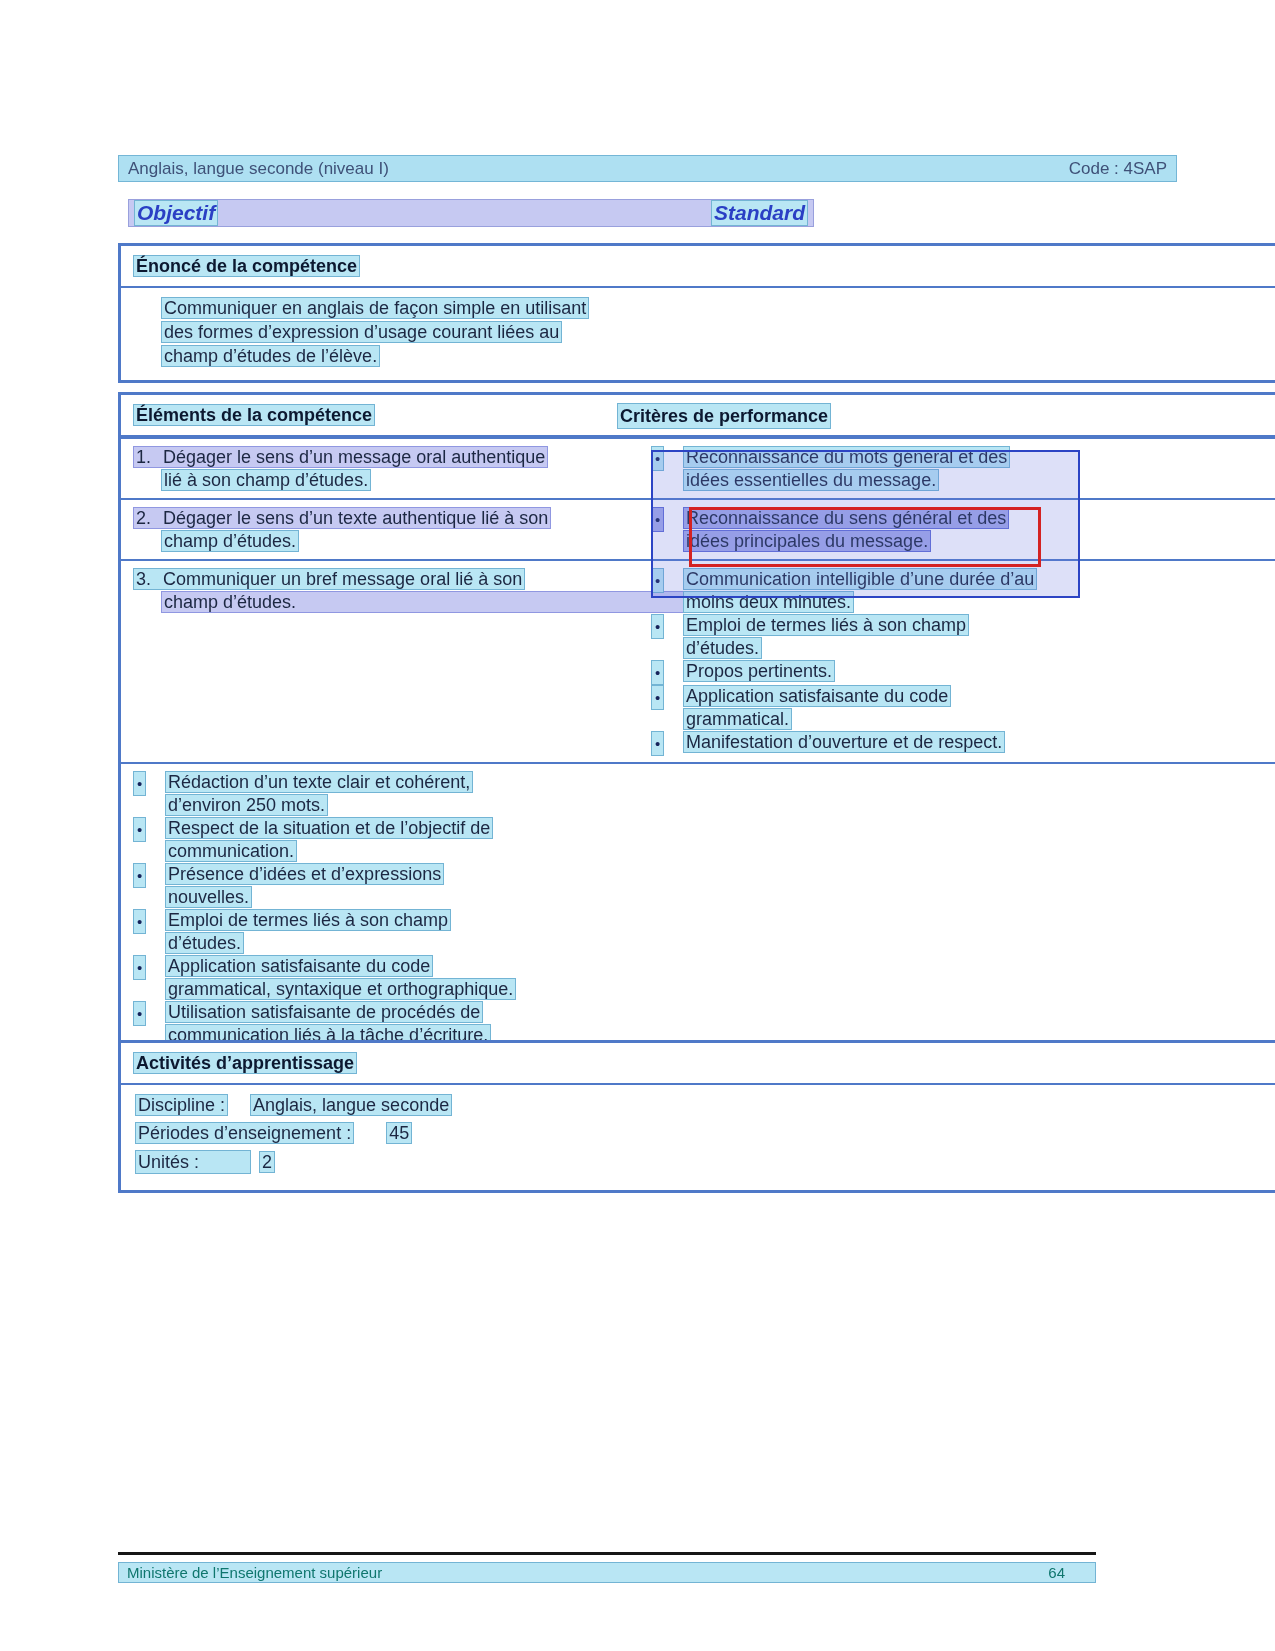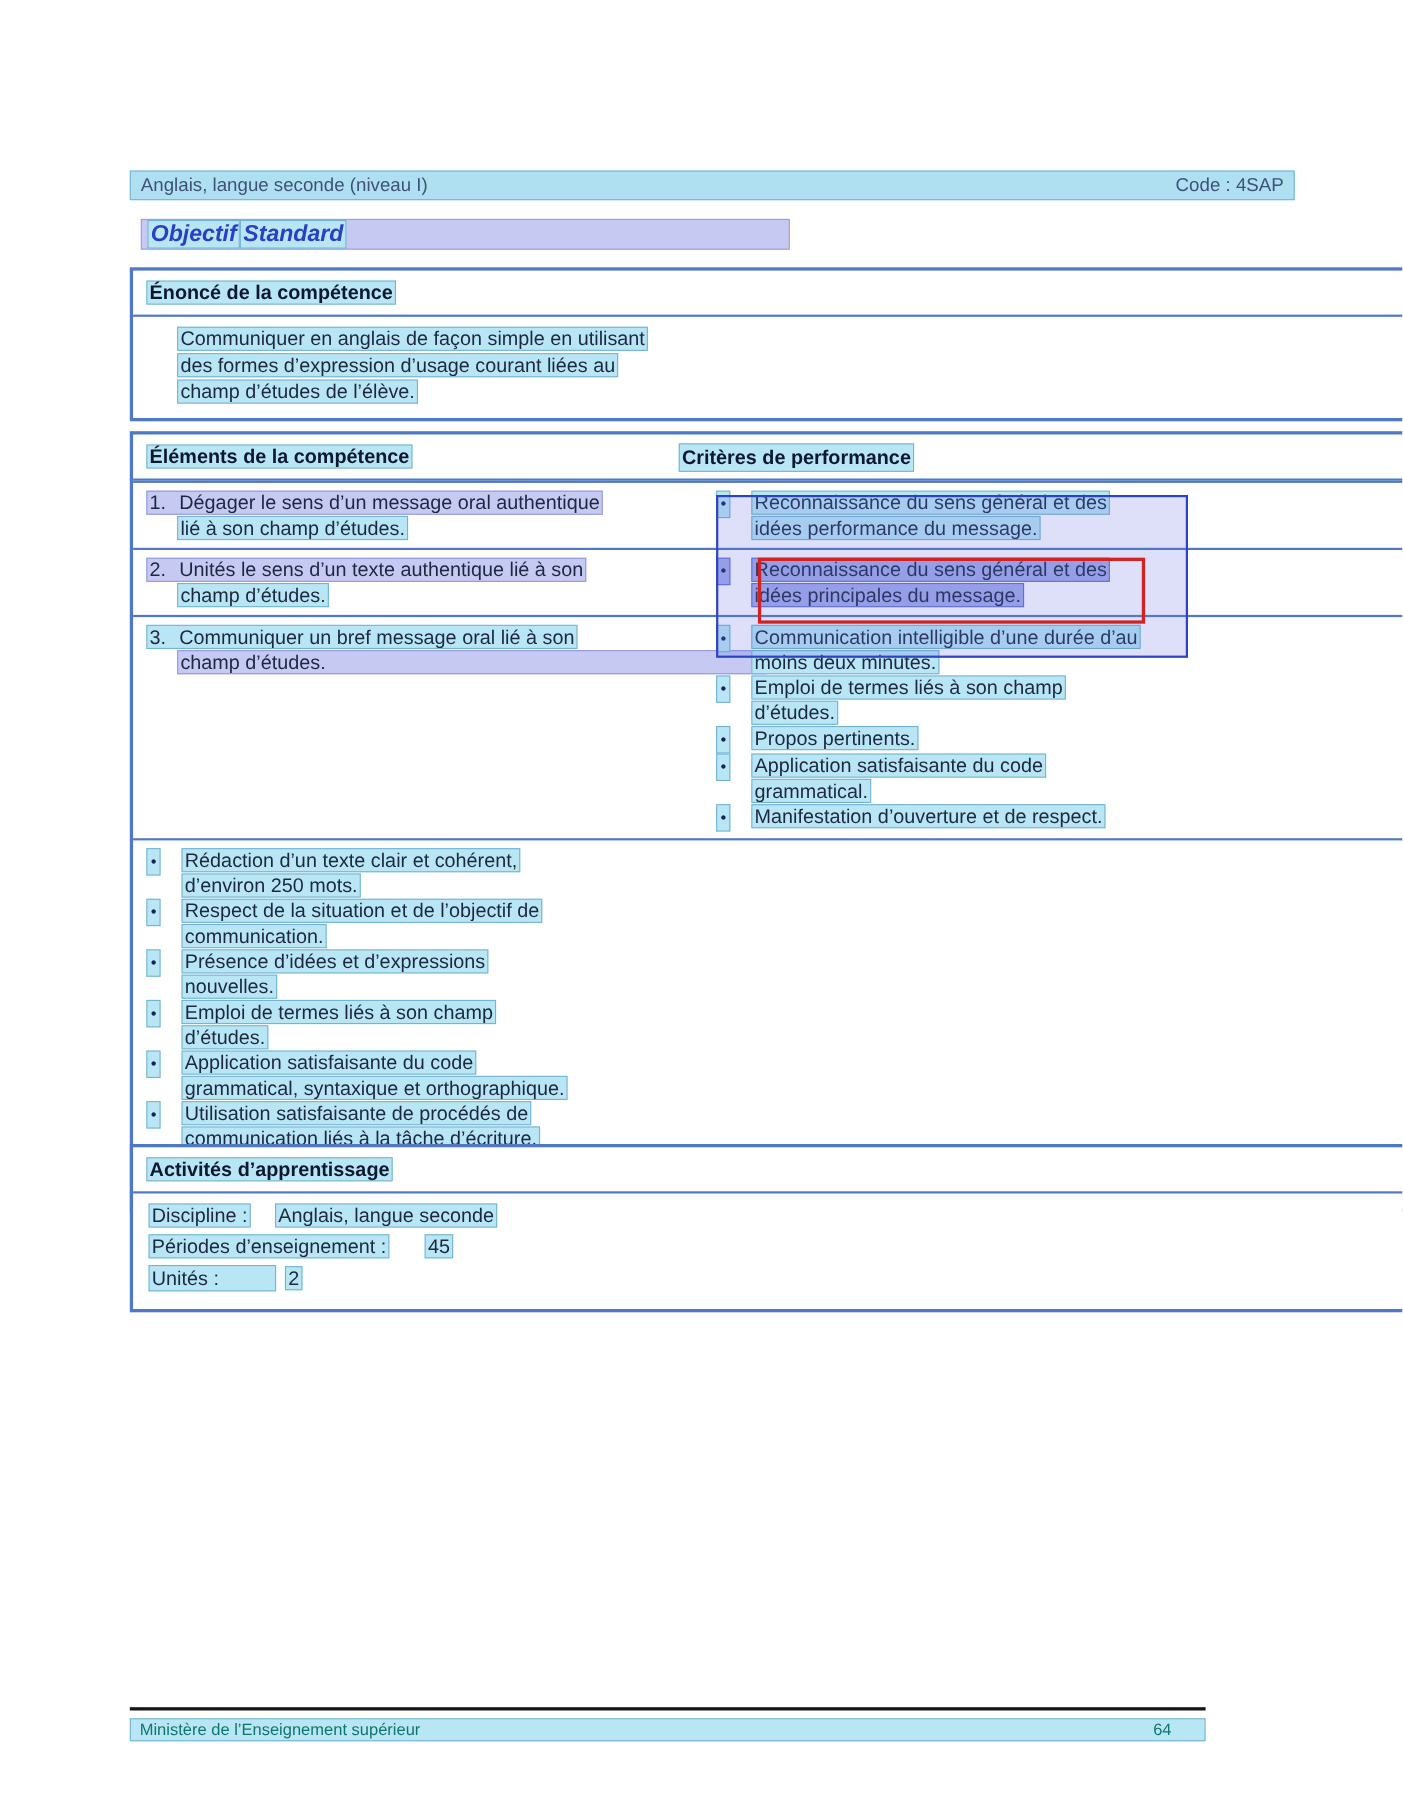--- a/index.html
+++ b/index.html
@@ -18,23 +18,23 @@
 
   
   .header-bar{
     position:absolute; left:118px; top:155px; width:1059px; height:27px;
     background:#aee0f2; border:1px solid #74b6d6; box-sizing:border-box;
     display:flex; justify-content:space-between; align-items:center;
     padding:0 9px; font-size:17px; color:#3f5178;
   }
   
   .band{
-    position:absolute; left:128px; top:199px; width:590px; height:28px;
+    position:absolute; left:128px; top:199px; width:686px; height:28px;
     background:#c6c9f2; border:1px solid #99a0dd; box-sizing:border-box;
-    display:flex; align-items:center; padding:0 5px;
+    display:flex; justify-content:space-between; align-items:center; padding:0 5px;
     font-size:21px; font-weight:bold; font-style:italic; color:#2a3fc4;
   }
   .band .hl{ background:#b9e6f4; }
 
   
   .tbl{
     position:absolute; left:118px; width:1168px; box-sizing:border-box;
     border:3px solid #4f79c8; background:#fff; font-size:18px;
   }
   .tbl-head{ padding:8px 12px; border-bottom:2px solid #4f79c8; line-height:24px; }
@@ -123,29 +123,29 @@
         <div class="el-line">
           <span class="hl lav"><span class="num">1.</span><span>Dégager le sens d’un message oral authentique</span></span>
         </div>
         <div class="el-line l2">
           <span class="hl">lié à son champ d’études.</span>
         </div>
       </div>
       <div>
         <div class="crit">
           <span class="bullet hl">•</span>
-          <span><span class="hl">Reconnaissance du sens général et des idées performance du message.</span></span>
+          <span><span class="hl">Reconnaissance du mots général et des idées essentielles du message.</span></span>
         </div>
       </div>
     </div>
 
     <div class="comp-row">
       <div>
         <div class="el-line">
-          <span class="hl lav"><span class="num">2.</span><span>Unités le sens d’un texte authentique lié à son</span></span>
+          <span class="hl lav"><span class="num">2.</span><span>Dégager le sens d’un texte authentique lié à son</span></span>
         </div>
         <div class="el-line l2">
           <span class="hl">champ d’études.</span>
         </div>
       </div>
       <div>
         <div class="crit">
           <span class="bullet hl lavstrong">•</span>
           <span><span class="hl lavstrong">Reconnaissance du sens général et des idées principales du message.</span></span>
         </div>

